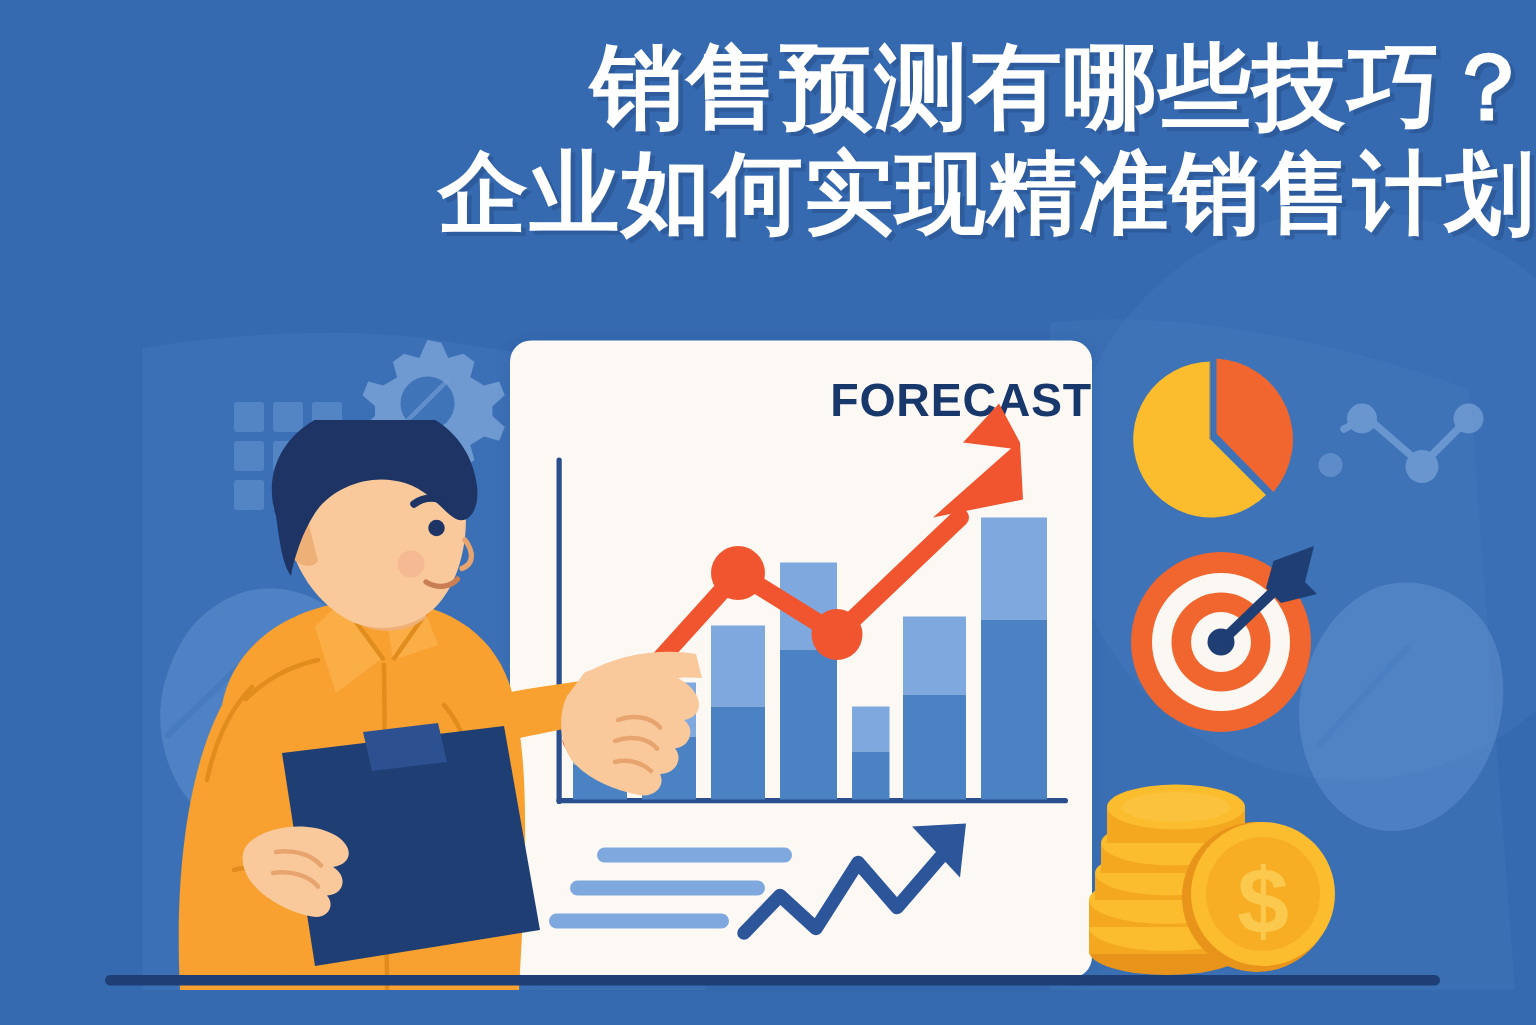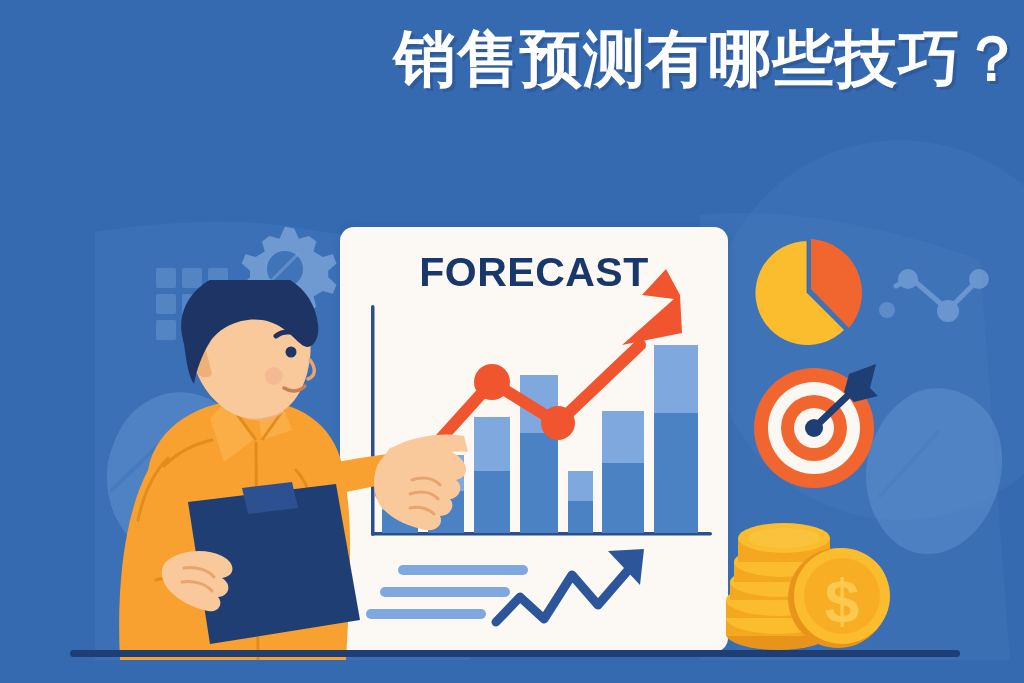--- a/index.html
+++ b/index.html
@@ -31,22 +31,22 @@
   }
   .title-line.l2{font-size:60px;}
 
   
   .card{
     position:absolute;left:340px;top:227px;width:388px;height:425px;
     background:#FCF9F4;border-radius:14px;z-index:20;
     box-shadow:0 2px 10px rgba(20,45,90,.10);
   }
   .card-title{
-    position:absolute;left:0;top:22px;width:100%;text-align:center;
-    color:#18376B;font-weight:bold;font-size:41px;letter-spacing:.5px;
+    position:absolute;left:0;top:22px;width:100%;text-align:right;
+    color:#18376B;font-weight:bold;font-size:31px;letter-spacing:.5px;
   }
 
   
   .plot{position:absolute;left:0;top:0;width:388px;height:425px;}
 
   
   .pie-wrap{position:absolute;left:752px;top:238px;width:110px;height:110px;z-index:18;}
   .target-wrap{position:absolute;left:752px;top:362px;width:128px;height:128px;z-index:18;}
   .coins-wrap{position:absolute;left:716px;top:506px;width:180px;height:152px;z-index:30;}
 
@@ -112,20 +112,21 @@
         <circle cx="908" cy="279" r="10" fill="#8FB4E2"></circle>
         <circle cx="948" cy="311" r="11" fill="#8FB4E2"></circle>
         <circle cx="979" cy="279" r="10" fill="#8FB4E2"></circle>
         <circle cx="887" cy="310" r="8" fill="#8FB4E2" opacity="0.7"></circle>
       </g>
     </g>
   </svg>
 
   <div class="title-wrap">
     <div class="title-line l1">销售预测有哪些技巧？</div>
+    <div class="title-line l2">企业如何实现精准销售计划</div>
   </div>
 
   <div class="pie-wrap">
     <svg viewBox="0 0 110 110" width="110" height="110">
 
       <path d="M55 55 L55 3 A52 52 0 1 0 92 92 Z" fill="#FBBC2E"></path>
 
       <path d="M59 51 L59 1 A54 54 0 0 1 97 90 Z" fill="#F1662F"></path>
 
       <path d="M55 55 L55 3" stroke="#2F5FA2" stroke-width="2" opacity="0.35" fill="none"></path>

